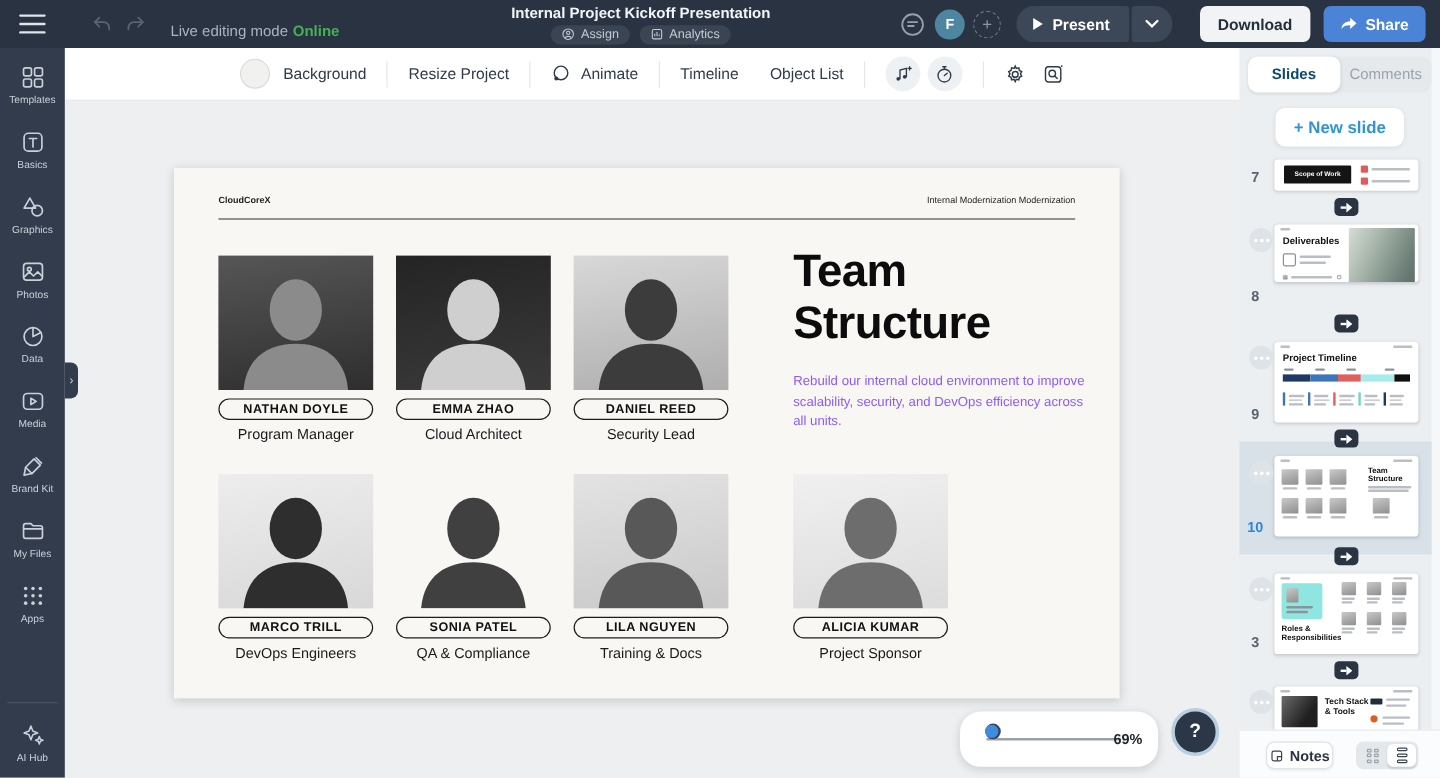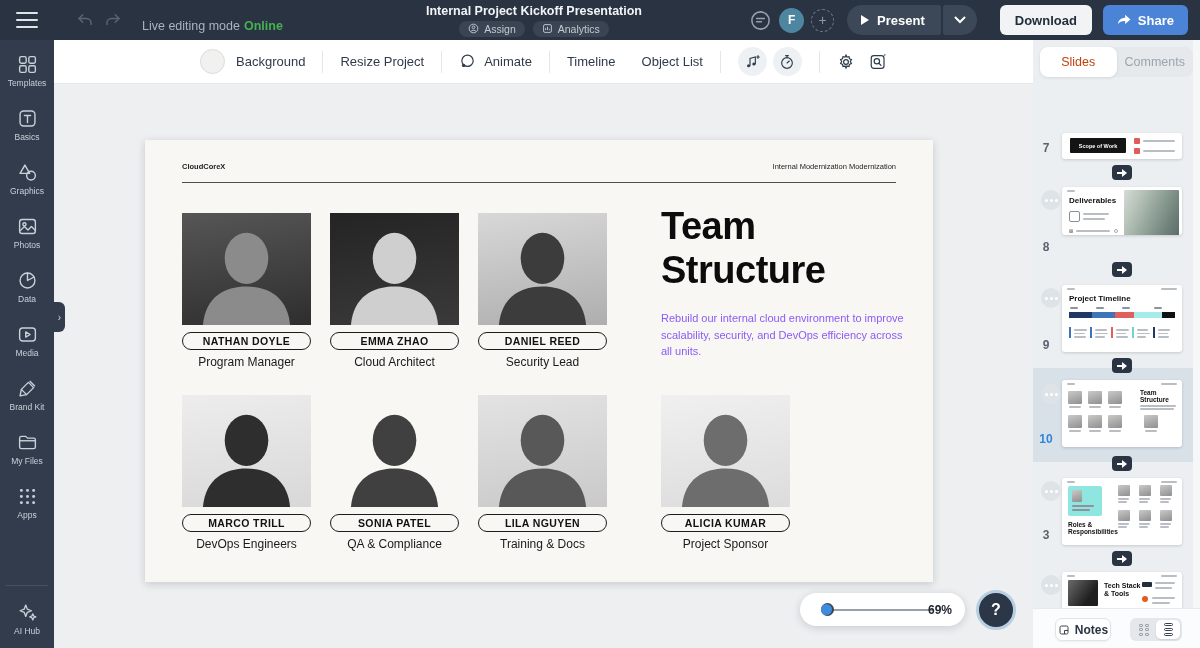--- a/index.html
+++ b/index.html
@@ -62,32 +62,32 @@
   .p4{background:linear-gradient(170deg,#ededed,#d8d8d8);} .p4 .sil{fill:#2e2e2e;}
   .p5{background:linear-gradient(170deg,#a8a8a8,#878787;);} .p5 .sil{fill:#404040;}
   .p6{background:linear-gradient(170deg,#e3e3e3,#c9c9c9);} .p6 .sil{fill:#585858;}
   .p7{background:linear-gradient(170deg,#f0f0f0,#dcdcdc);} .p7 .sil{fill:#6d6d6d;}
   .m-pill { margin-top:7px; width:100%; height:18px; border:1.3px solid #1c1c1c; border-radius:10px; background:transparent; display:flex; align-items:center; justify-content:center; font-size:10.5px; font-weight:700; letter-spacing:.4px; color:#111; }
   .m-role { margin-top:5px; font-size:12px; font-weight:500; color:#1a1a1a; }
   .s-title { position:absolute; left:516px; top:64px; width:230px; font-size:38px; line-height:1.17; font-weight:800; letter-spacing:-.5px; color:#0c0c0c; cursor:pointer; }
   .s-desc { position:absolute; left:516px; top:170px; width:246px; font-size:11px; line-height:1.5; font-weight:500; color:#8b5cf6; cursor:pointer; }
 
   
-  #zoom-pill { position:absolute; left:746px; top:509px; width:165px; height:33px; background:#fff; border-radius:17px; box-shadow:0 2px 8px rgba(20,30,40,.16); display:flex; align-items:center; z-index:15; }
+  #zoom-pill { position:absolute; left:746px; top:509px; width:165px; height:46px; background:#fff; border-radius:17px; box-shadow:0 2px 8px rgba(20,30,40,.16); display:flex; align-items:center; z-index:15; }
   .z-track { position:absolute; left:22px; width:112px; height:2px; background:#9aa0a8; border-radius:1px; cursor:pointer; }
   .z-handle { position:absolute; left:21px; top:11px; width:11px; height:11px; border-radius:50%; background:#3d8ce0; cursor:pointer; box-shadow:1px 0 0 1px #3b4450; }
   .z-value { position:absolute; right:13px; font-size:12px; font-weight:700; color:#20262e; }
   #help-button { position:absolute; left:922px; top:506px; width:40px; height:40px; border-radius:50%; background:#2b3646; border:3px solid #b8cfe2; color:#fff; font-size:16px; font-weight:700; display:flex; align-items:center; justify-content:center; cursor:pointer; z-index:15; }
 
   
   #right-panel { position:absolute; left:1033px; top:40px; width:167px; height:608px; background:#eceff1; z-index:45; }
   .panel-gutter { position:absolute; left:160px; top:0; width:7px; height:568px; background:#f5f7f8; }
   .tabs { position:absolute; left:7px; top:7px; width:153px; height:30px; background:#e5e9ec; border-radius:8px; display:flex; }
   .tab { flex:1; display:flex; align-items:center; justify-content:center; font-size:12.5px; cursor:pointer; color:#9ba4ae; border-radius:8px; }
-  .tab.active { background:#fff; color:#c2410c; font-weight:400; box-shadow:0 1px 3px rgba(0,0,0,.10); }
+  .tab.active { background:#fff; color:#0c4a6e; font-weight:700; box-shadow:0 1px 3px rgba(0,0,0,.10); }
   .new-slide { position:absolute; left:30px; top:50px; width:107px; height:32px; background:#fff; border:none; border-radius:8px; box-shadow:0 1px 4px rgba(0,0,0,.08); color:#2f93d8; font-size:14px; font-weight:600; cursor:pointer; }
   .sel-bg { position:absolute; left:0; top:328px; width:160px; height:94px; background:#d8e0e8; }
   .thumb { position:absolute; left:29px; width:120px; background:#fff; border-radius:3px; box-shadow:0 1px 3px rgba(25,35,45,.18); overflow:hidden; cursor:pointer; }
   .t7{top:93px;height:26px;} .t8{top:147px;height:48px;} .t9{top:245px;height:67px;}
   .t10{top:340px;height:67px;} .t11{top:438px;height:67px;} .t12{top:532px;height:67px;}
   .num { position:absolute; left:1px; width:24px; text-align:center; font-size:12px; font-weight:600; color:#5a6470; }
   .num.active { color:#2f87d8; font-weight:700; }
   .dots { position:absolute; left:8px; width:20px; height:20px; border-radius:50%; background:#dee3e8; display:flex; align-items:center; justify-content:center; gap:2px; cursor:pointer; }
   .dots i { width:3px; height:3px; border-radius:50%; background:#fff; }
   .trans { position:absolute; left:79px; width:20px; height:15px; background:#2b3443; border-radius:4px; display:flex; align-items:center; justify-content:center; cursor:pointer; }
@@ -433,20 +433,21 @@
   <div id="help-button">?</div>
 </main>
 
 <aside id="right-panel">
   <div class="panel-gutter"></div>
 
   <div class="tabs">
     <div class="tab active">Slides</div>
     <div class="tab">Comments</div>
   </div>
+  <button class="new-slide">+ New slide</button>
 
   <div class="sel-bg"></div>
 
   <div class="thumb t7">
     <div class="dark-block">Scope of Work</div>
     <span class="red-sq" style="left:72px;top:5px;"></span>
     <span class="mbar" style="left:81px;top:7px;width:32px;height:2px;"></span>
     <span class="red-sq" style="left:72px;top:15px;"></span>
     <span class="mbar" style="left:81px;top:17px;width:32px;height:2px;"></span>
   </div>

